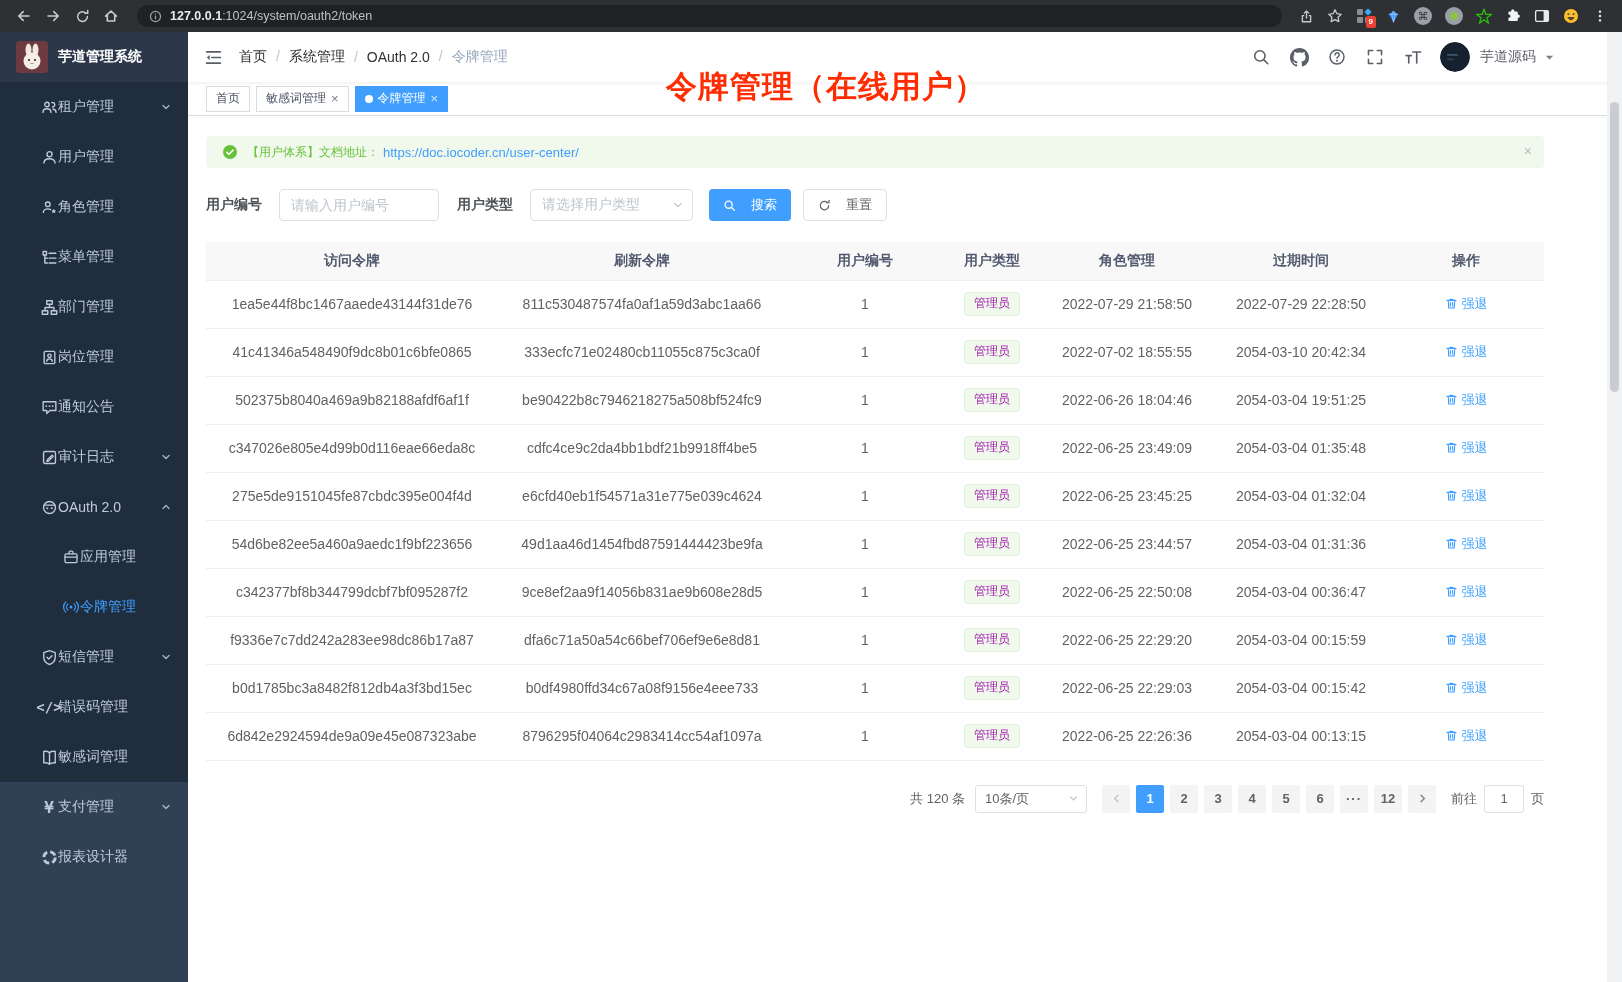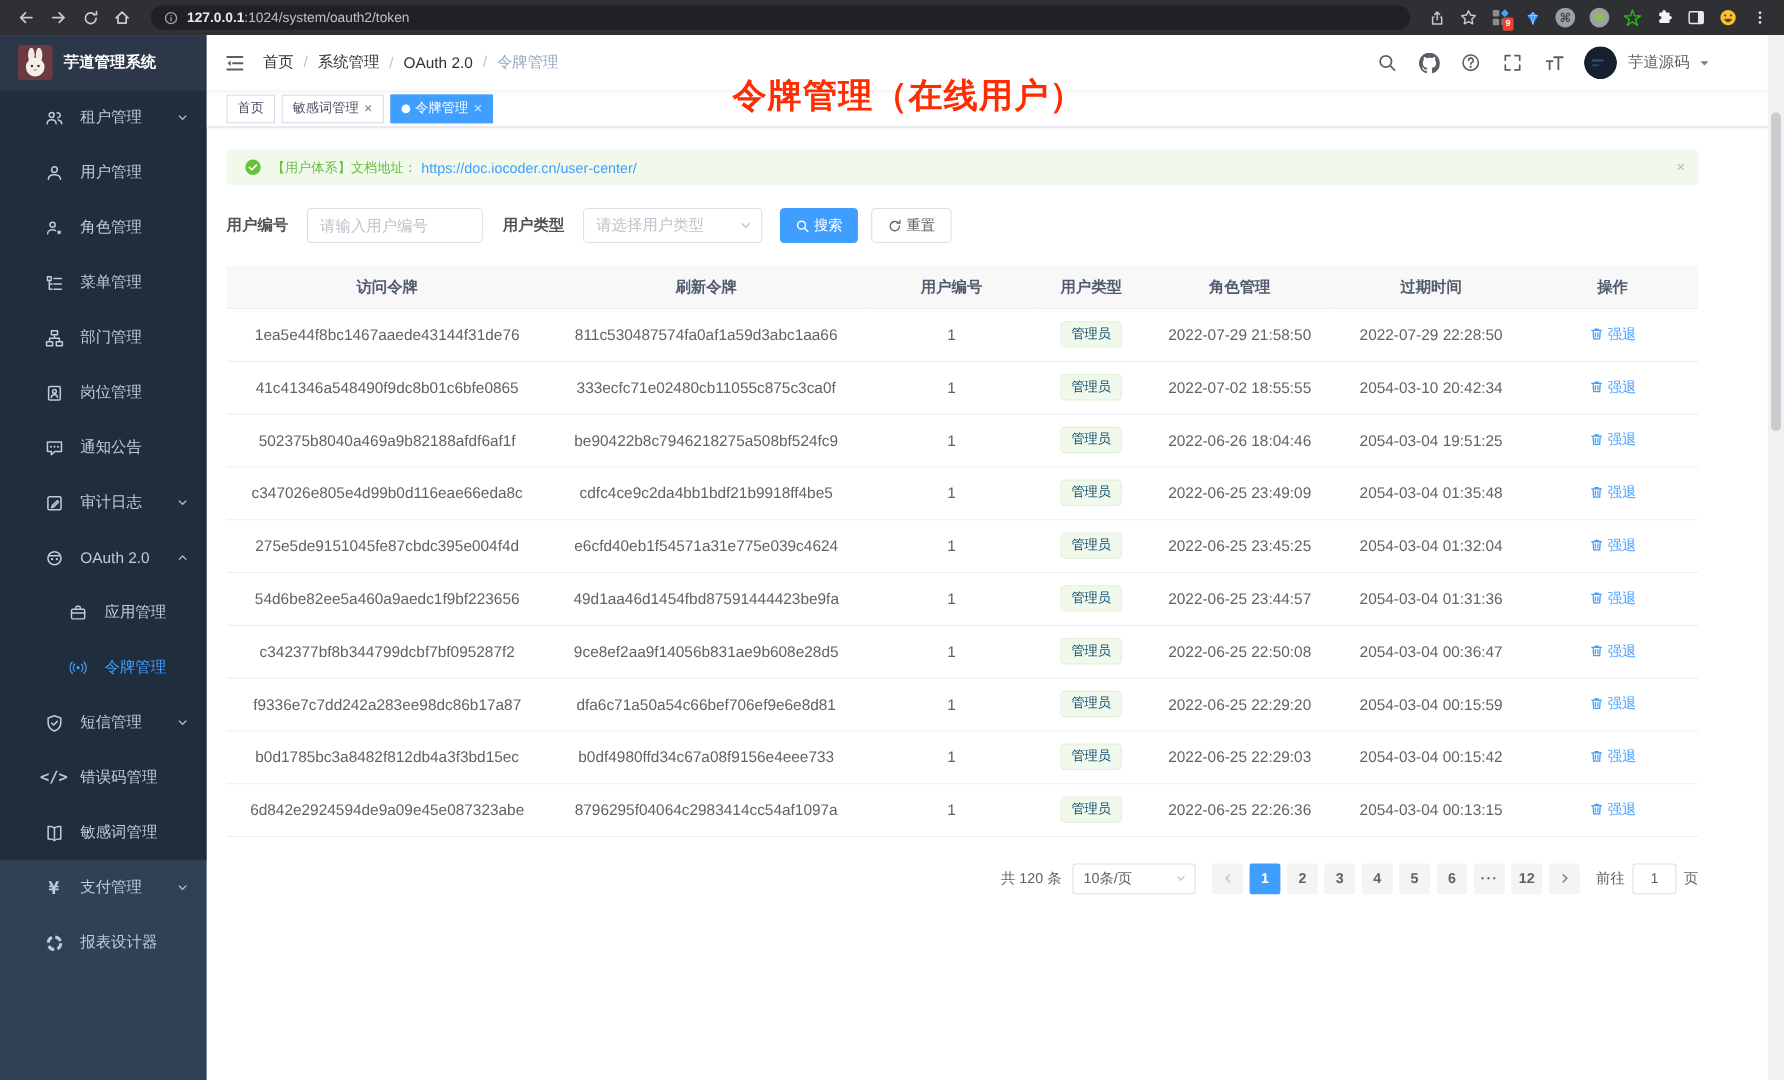--- a/index.html
+++ b/index.html
@@ -29,21 +29,21 @@
 
   
   .app { display:flex; height:950px; }
 
   
   .sidebar { width:188px; background:#304156; color:#bfcbd9; flex:none; display:flex; flex-direction:column; }
   .logo-bar { height:50px; background:#2c3849; display:flex; align-items:center; padding-left:16px; gap:10px; flex:none; }
   .logo-title { color:#fff; font-size:14px; font-weight:700; }
   .menu { flex:1; overflow:hidden; }
   .submenu-block { background:#1f2d3d; }
-  .menu-item { height:50px; display:flex; align-items:center; padding-left:40px; gap:15px;
+  .menu-item { height:50px; display:flex; align-items:center; padding-left:40px; 
                font-size:14px; color:#bfcbd9; cursor:pointer; position:relative; }
   .menu-item.sub { padding-left:62px; }
   .menu-item.active { color:#409eff; }
   .mi { width:18px; height:18px; display:flex; align-items:center; justify-content:center; flex:none; }
   .mi-glyph { font-size:14px; font-weight:700; font-family:"DejaVu Sans Mono",monospace; }
   .chev { position:absolute; right:16px; top:50%; margin-top:-6px; opacity:.85; }
   .chev.up { transform:rotate(180deg); }
 
   
   .main { flex:1; position:relative; background:#fff; min-width:0; }
@@ -84,31 +84,31 @@
 
   .filters { display:flex; align-items:center; margin-bottom:21px; font-size:14px; }
   .flabel { font-weight:700; color:#4e5358; margin-right:17px; }
   .tinput { width:160px; height:32px; border:1px solid #dcdfe6; border-radius:4px; padding:0 11px;
             font-size:14px; color:#606266; margin-right:18px; }
   .tinput::placeholder { color:#bfc4cd; }
   .tselect { width:163px; height:32px; border:1px solid #dcdfe6; border-radius:4px; padding:0 8px 0 11px;
              display:flex; align-items:center; justify-content:space-between; color:#bfc4cd; font-size:14px;
              cursor:pointer; margin-right:16px; background:#fff; }
   .btn { height:32px; padding:0 14px; border-radius:4px; font-size:13px; display:inline-flex;
-         align-items:center; gap:4px; }
+         align-items:center; gap:15px; }
   .btn-primary { background:#409eff; color:#fff; }
   .btn-plain { background:#fff; border:1px solid #dcdfe6; color:#606266; margin-left:12px; }
 
   table.tokens { width:1338px; border-collapse:collapse; table-layout:fixed; }
   table.tokens th { height:38px; background:#f8f8f9; color:#515a6e; font-size:14px; font-weight:700;
                     text-align:center; border-bottom:1px solid #ebeef5; }
   table.tokens td { height:48px; color:#606266; font-size:14px; text-align:center;
                     border-bottom:1px solid #ebeef5; white-space:nowrap; overflow:hidden; }
   .badge { display:inline-block; padding:3px 9px; font-size:12px; border-radius:4px; background:#f0f9eb;
-           border:1px solid #e1f3d8; color:#0c4a6e; line-height:1.3; }
+           border:1px solid #e1f3d8; color:#a21caf; line-height:1.3; }
   .link-btn { color:#409eff; font-size:13px; display:inline-flex; align-items:center; gap:4px; }
 
   .pagination { width:1338px; display:flex; align-items:center; justify-content:flex-end;
                 margin-top:24px; font-size:13px; color:#606266; }
   .pg-total { margin-right:10px; }
   .pg-size { width:112px; height:28px; border:1px solid #dcdfe6; border-radius:3px; background:#fff;
              display:flex; align-items:center; justify-content:space-between; padding:0 7px 0 9px;
              color:#606266; cursor:pointer; margin-right:12px; }
   .pg { min-width:28px; height:28px; border-radius:2px; background:#f4f4f5; color:#606266;
         display:inline-flex; align-items:center; justify-content:center; margin:0 3px;

